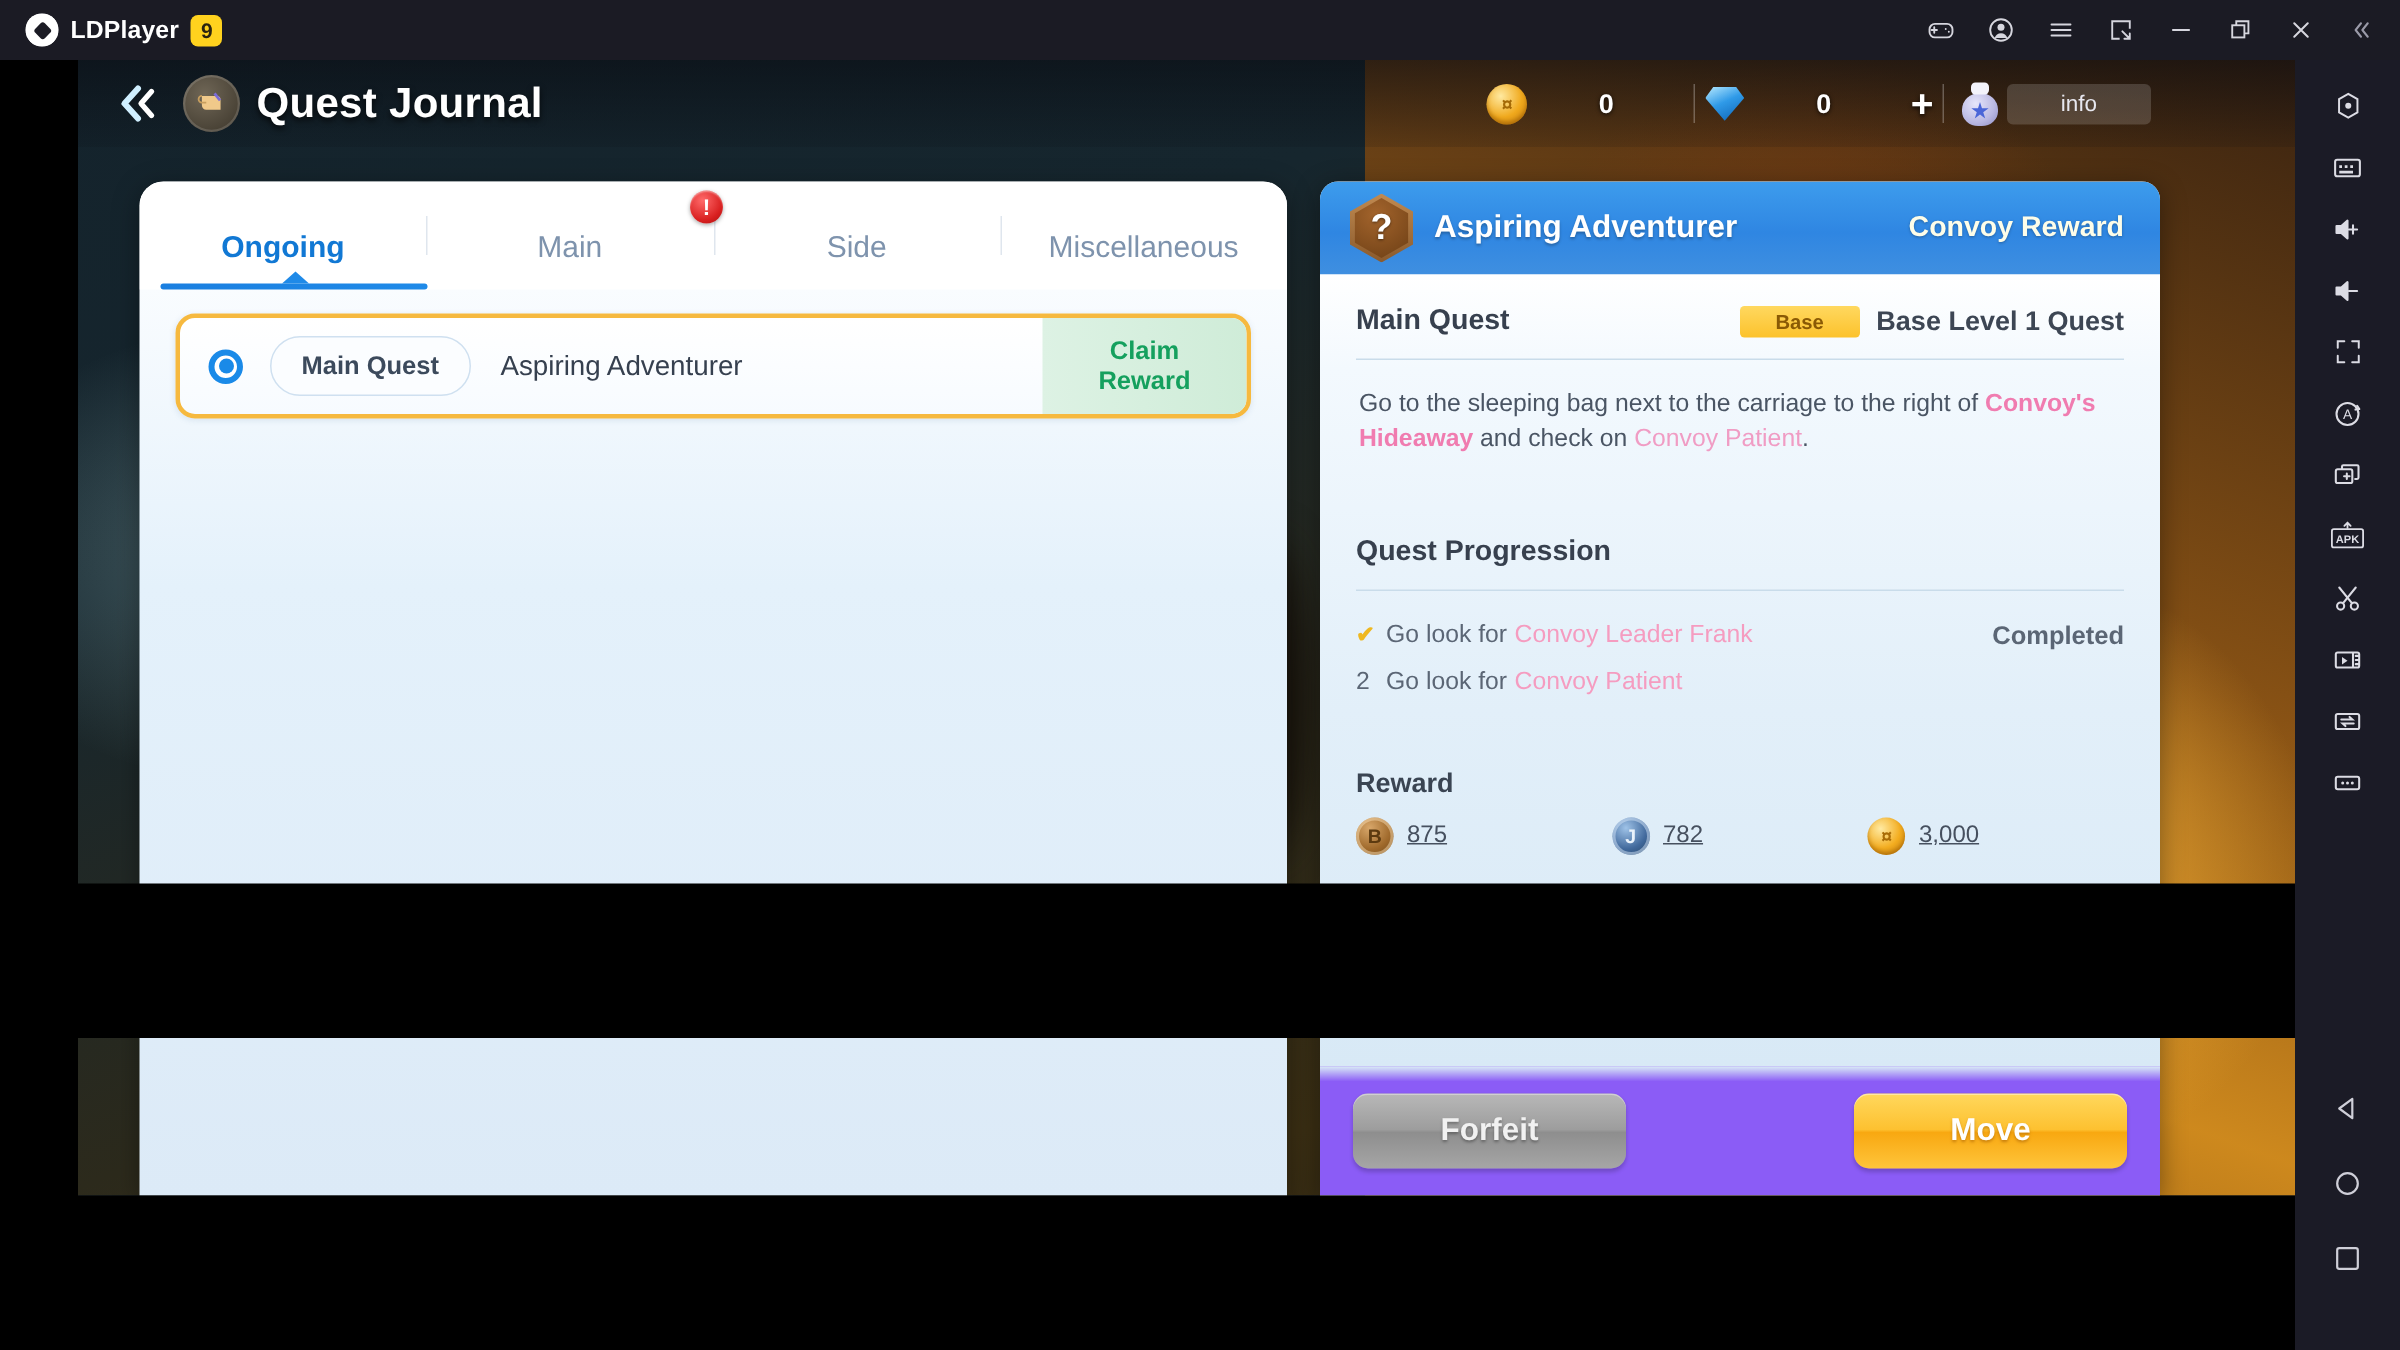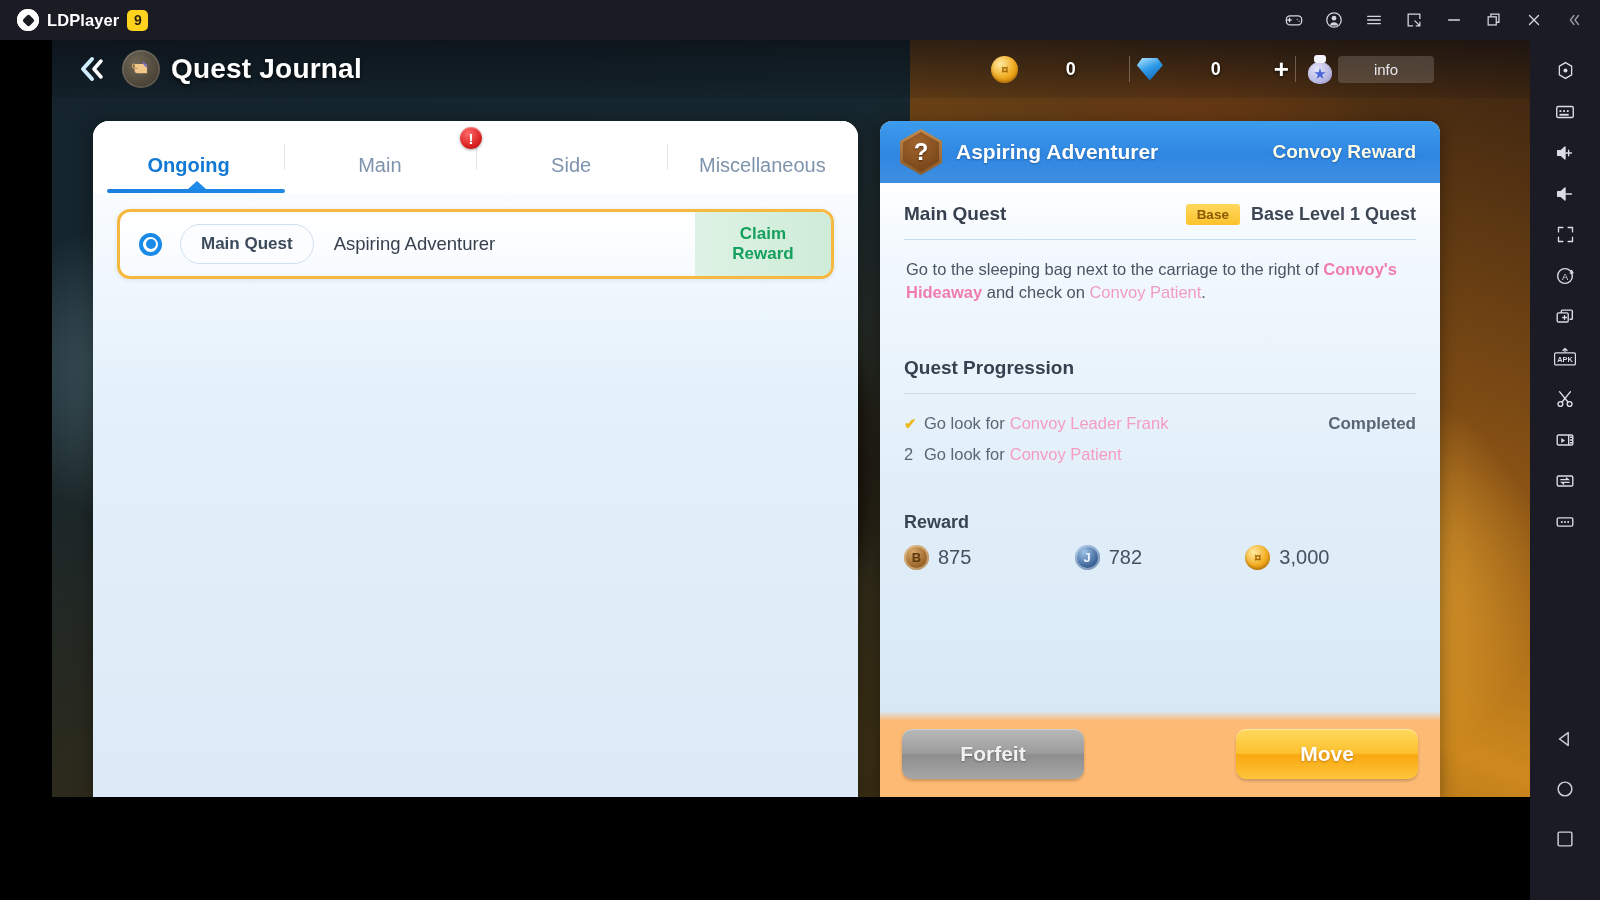--- a/index.html
+++ b/index.html
@@ -6,21 +6,21 @@
   html, body {
     width: 1600px; height: 900px;
     background: #000;
     font-family: "Liberation Sans", sans-serif;
     overflow: hidden;
   }
 
   
   #app {
     position: relative;
-    width: 1600px; height: 900px;
+    width: 1600px; height: 692px;
     background: #16161f;
   }
   .titlebar {
     position: absolute; top: 0; left: 0;
     width: 1600px; height: 40px;
     background: #1b1b24;
     display: flex; align-items: center;
   }
   .brand {
     display: flex; align-items: center; gap: 8px;
@@ -347,21 +347,21 @@
   }
   .row-head {
     display: flex; align-items: center;
     padding-bottom: 14px;
   }
   .row-head .lbl { font-size: 19px; font-weight: bold; color: #37404e; }
   .base-badge {
     margin-left: auto;
     background: linear-gradient(to bottom, #ffd85f, #fcc22c);
     color: #8a5a05; font-size: 13.5px; font-weight: bold;
-    border-radius: 3px; padding: 3px 11px;
+    border-radius: 3px; padding: 3px 24px;
   }
   .base-level {
     margin-left: 11px;
     font-size: 18px; font-weight: bold; color: #3d4654; text-align: center;
   }
   .divider { height: 1px; background: #c9dcea; }
 
   .desc { padding: 18px 2px 0; }
   .desc p {
     font-size: 16.5px; color: #4a5564; line-height: 1.42;
@@ -387,21 +387,21 @@
   .prog-num { width: 20px; flex: none; color: #5b6675; font-size: 16.5px; }
   .prog-target { color: #f59cc0; margin-left: 5px; }
   .prog-status { margin-left: auto; font-size: 17px; color: #5b6675; font-weight: bold; }
 
   .reward-title {
     font-size: 18px; font-weight: bold; color: #3a4452;
     margin-top: 42px;
   }
   .reward-row { display: flex; margin-top: 12px; }
   .reward-item { display: flex; align-items: center; width: 196px; }
-  .reward-item .txt { margin-left: 9px; font-size: 20px; color: #46505f; }
+  .reward-item .txt { margin-left: 9px; font-size: 16px; color: #46505f; text-decoration: underline; }
   .medal {
     width: 25px; height: 25px; flex: none;
     display:flex; align-items:center; justify-content:center;
     font-size: 13px; font-weight: bold; color:#fff;
     border-radius: 50%;
     position: relative;
   }
   .medal.bronze {
     background: radial-gradient(circle at 36% 28%, #d8a76a, #a06a2c 58%, #6d4517);
     box-shadow: inset 0 0 0 2px rgba(255,230,190,.45);
@@ -413,21 +413,21 @@
     color: #e9f2fb;
   }
   .medal.coin {
     background: radial-gradient(circle at 35% 30%, #ffeaa2, #f3ad20 55%, #c9800c);
     box-shadow: inset 0 -2px 3px rgba(140,80,0,.5);
     color: #a96c06;
   }
 
   .pr-footer {
     flex: none; height: 86px;
-    background: #fdba74;
+    background: #8b5cf6;
     display: flex; align-items: center;
     padding: 0 22px;
     position: relative;
   }
   .pr-footer::before {
     content:""; position:absolute; left:0; right:0; top:0;
     height: 10px;
     background: linear-gradient(to bottom, #d8e9f6, rgba(216,233,246,0));
   }
   .btn {

